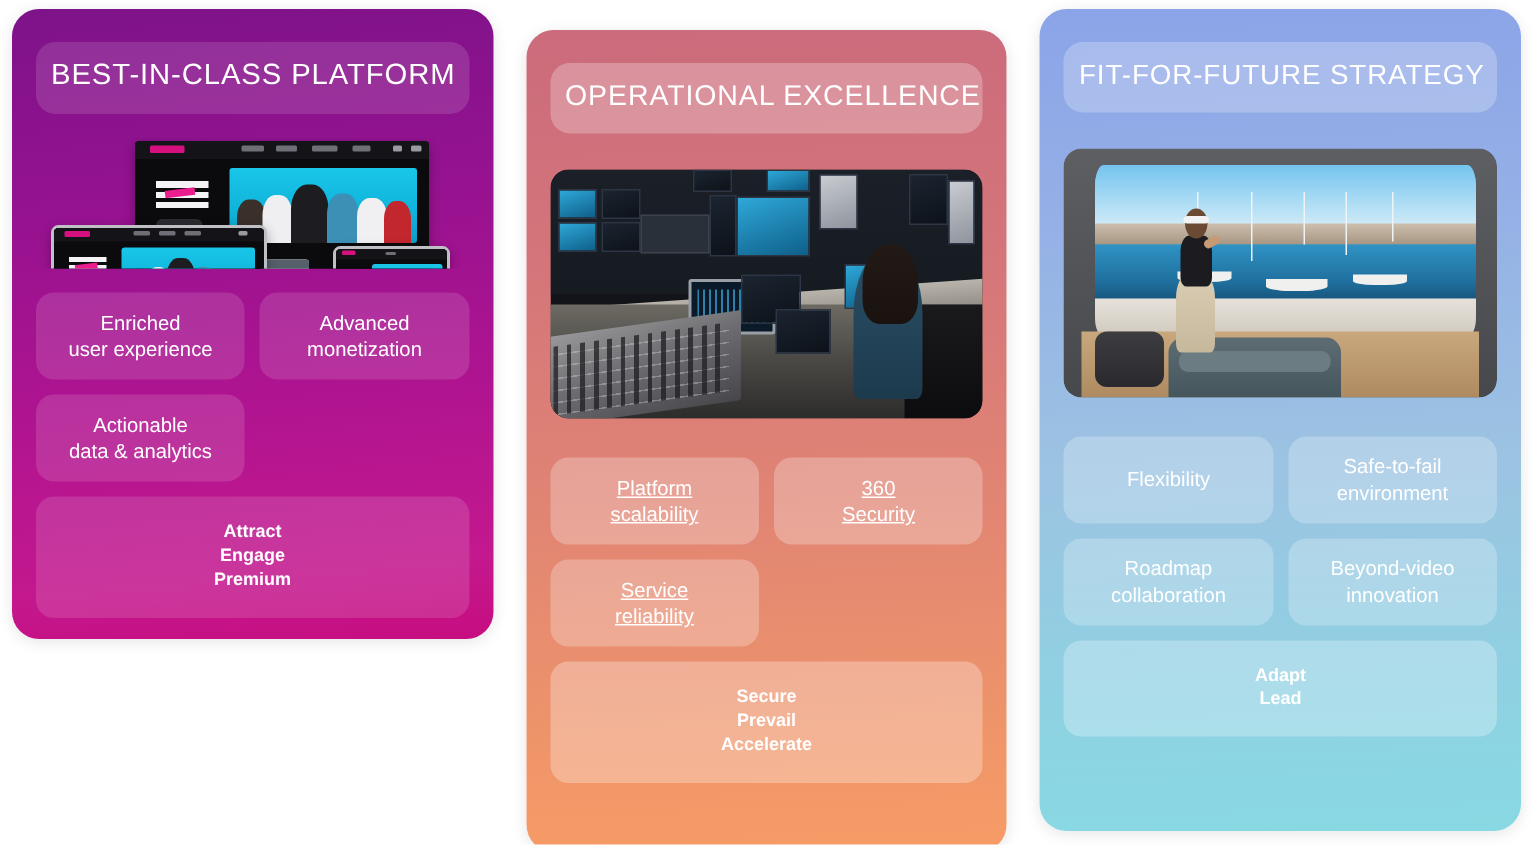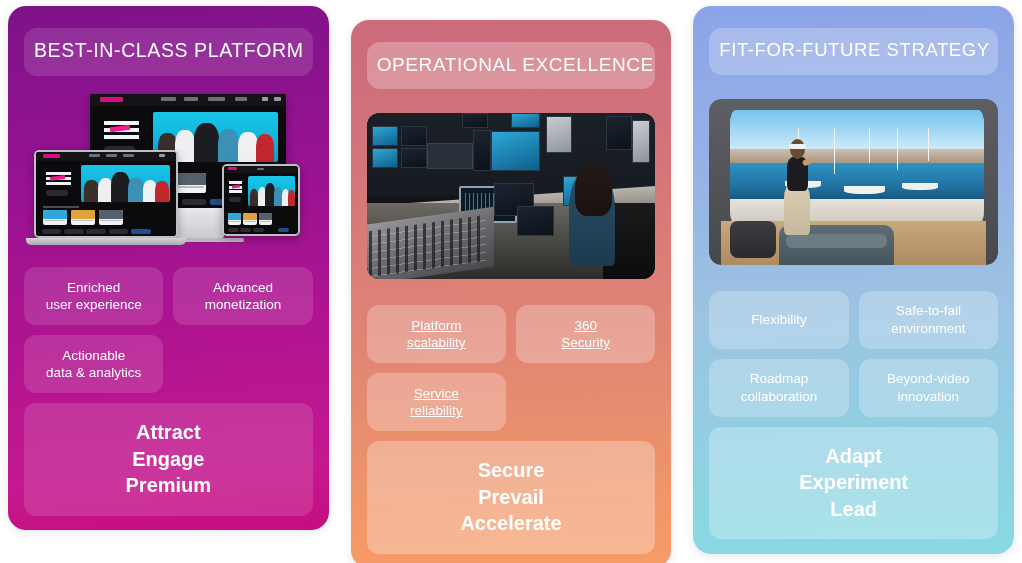--- a/index.html
+++ b/index.html
@@ -22,21 +22,21 @@
     position: relative;
     flex: 1 1 0;
     border-radius: 18px;
     padding: 22px 16px 14px 16px;
     display: flex;
     flex-direction: column;
     box-shadow: 0 2px 10px rgba(0,0,0,0.10);
     overflow: hidden;
   }
   .card-1 {
-    height: 524px;
+    height: 420px;
     background: linear-gradient(175deg, #7e1389 0%, #951290 30%, #b01490 62%, #c4188e 88%, #c60d7f 100%);
   }
   .card-2 {
     height: 548px;
     background: linear-gradient(178deg, #cb6b7c 0%, #d4757a 28%, #e28673 60%, #ef9569 86%, #f79c66 100%);
     margin-top: 14px;
   }
   .card-3 {
     height: 548px;
     background: linear-gradient(178deg, #8ba4e8 0%, #95b0e6 26%, #9cc3e2 55%, #8ed2e2 84%, #88d9e3 100%);
@@ -260,21 +260,21 @@
   .card-1 .pill { background: rgba(255,255,255,0.13); }
   .card-2 .pill { background: rgba(255,255,255,0.26); text-decoration: underline; }
   .card-3 .pill { background: rgba(255,255,255,0.24); }
 
   .summary {
     border-radius: 12px;
     padding: 16px 10px 17px 10px;
     text-align: center;
     color: #ffffff;
     font-weight: bold;
-    font-size: 20px;
+    font-size: 12px;
     line-height: 1.33;
   }
   .card-1 .summary { background: rgba(255,255,255,0.13); }
   .card-2 .summary { background: rgba(255,255,255,0.29); }
   .card-3 .summary { background: rgba(255,255,255,0.27); }
   .summary span { display: block; }
 </style>
 </head>
 <body>
 
@@ -523,18 +523,17 @@
       <div class="pill">
         <span><span>Roadmap</span><br><span>collaboration</span></span>
       </div>
       <div class="pill">
         <span><span>Beyond-video</span><br><span>innovation</span></span>
       </div>
     </div>
 
     <div class="summary">
       <span>Adapt</span>
-      <span>Experiment</span>
       <span>Lead</span>
     </div>
   </section>
 
 </div>
 
 </body></html>

